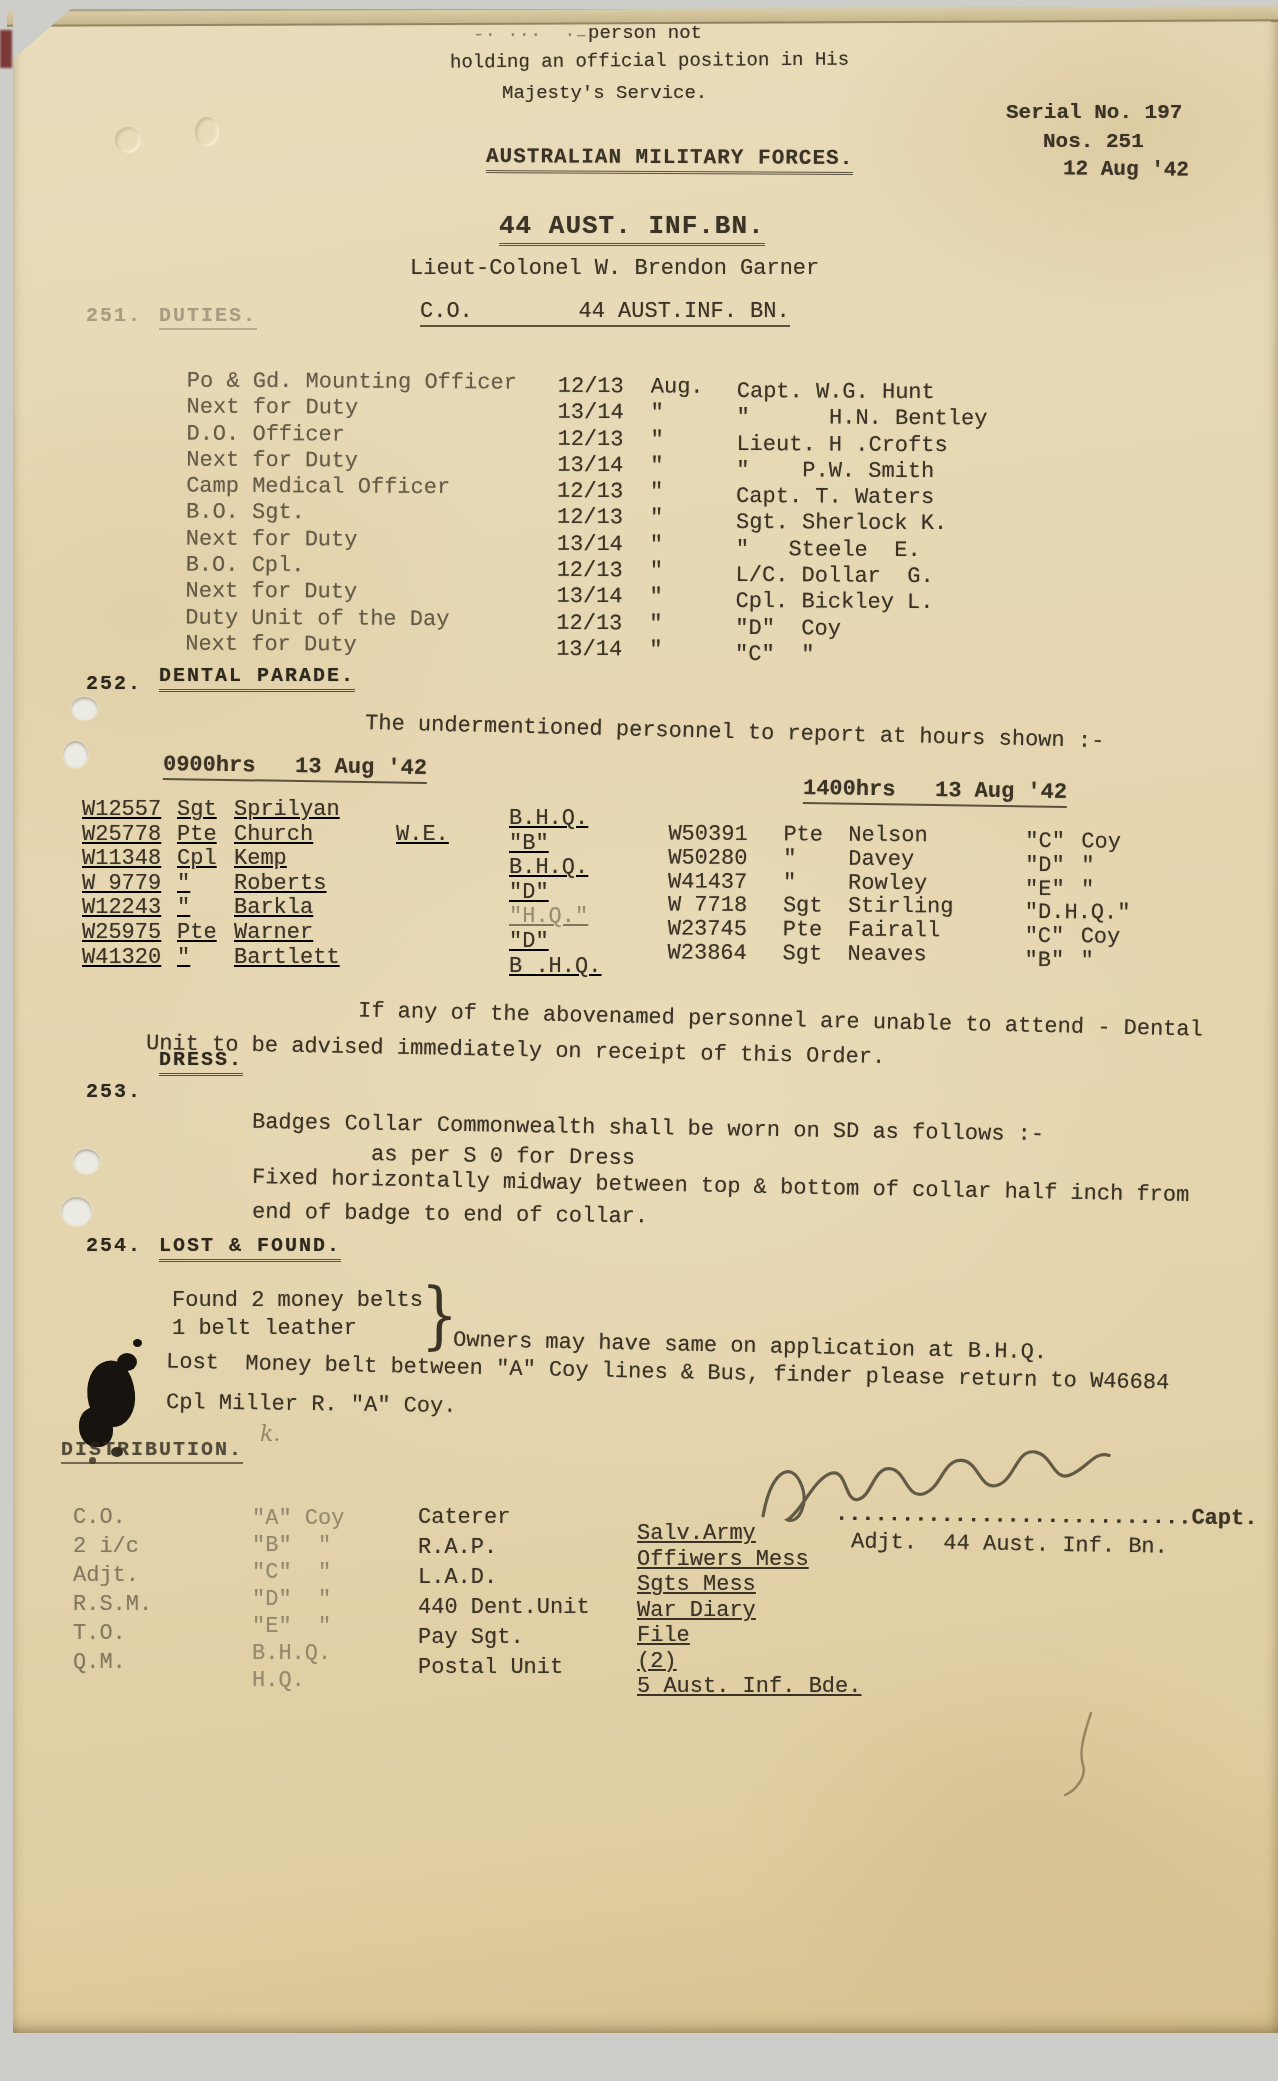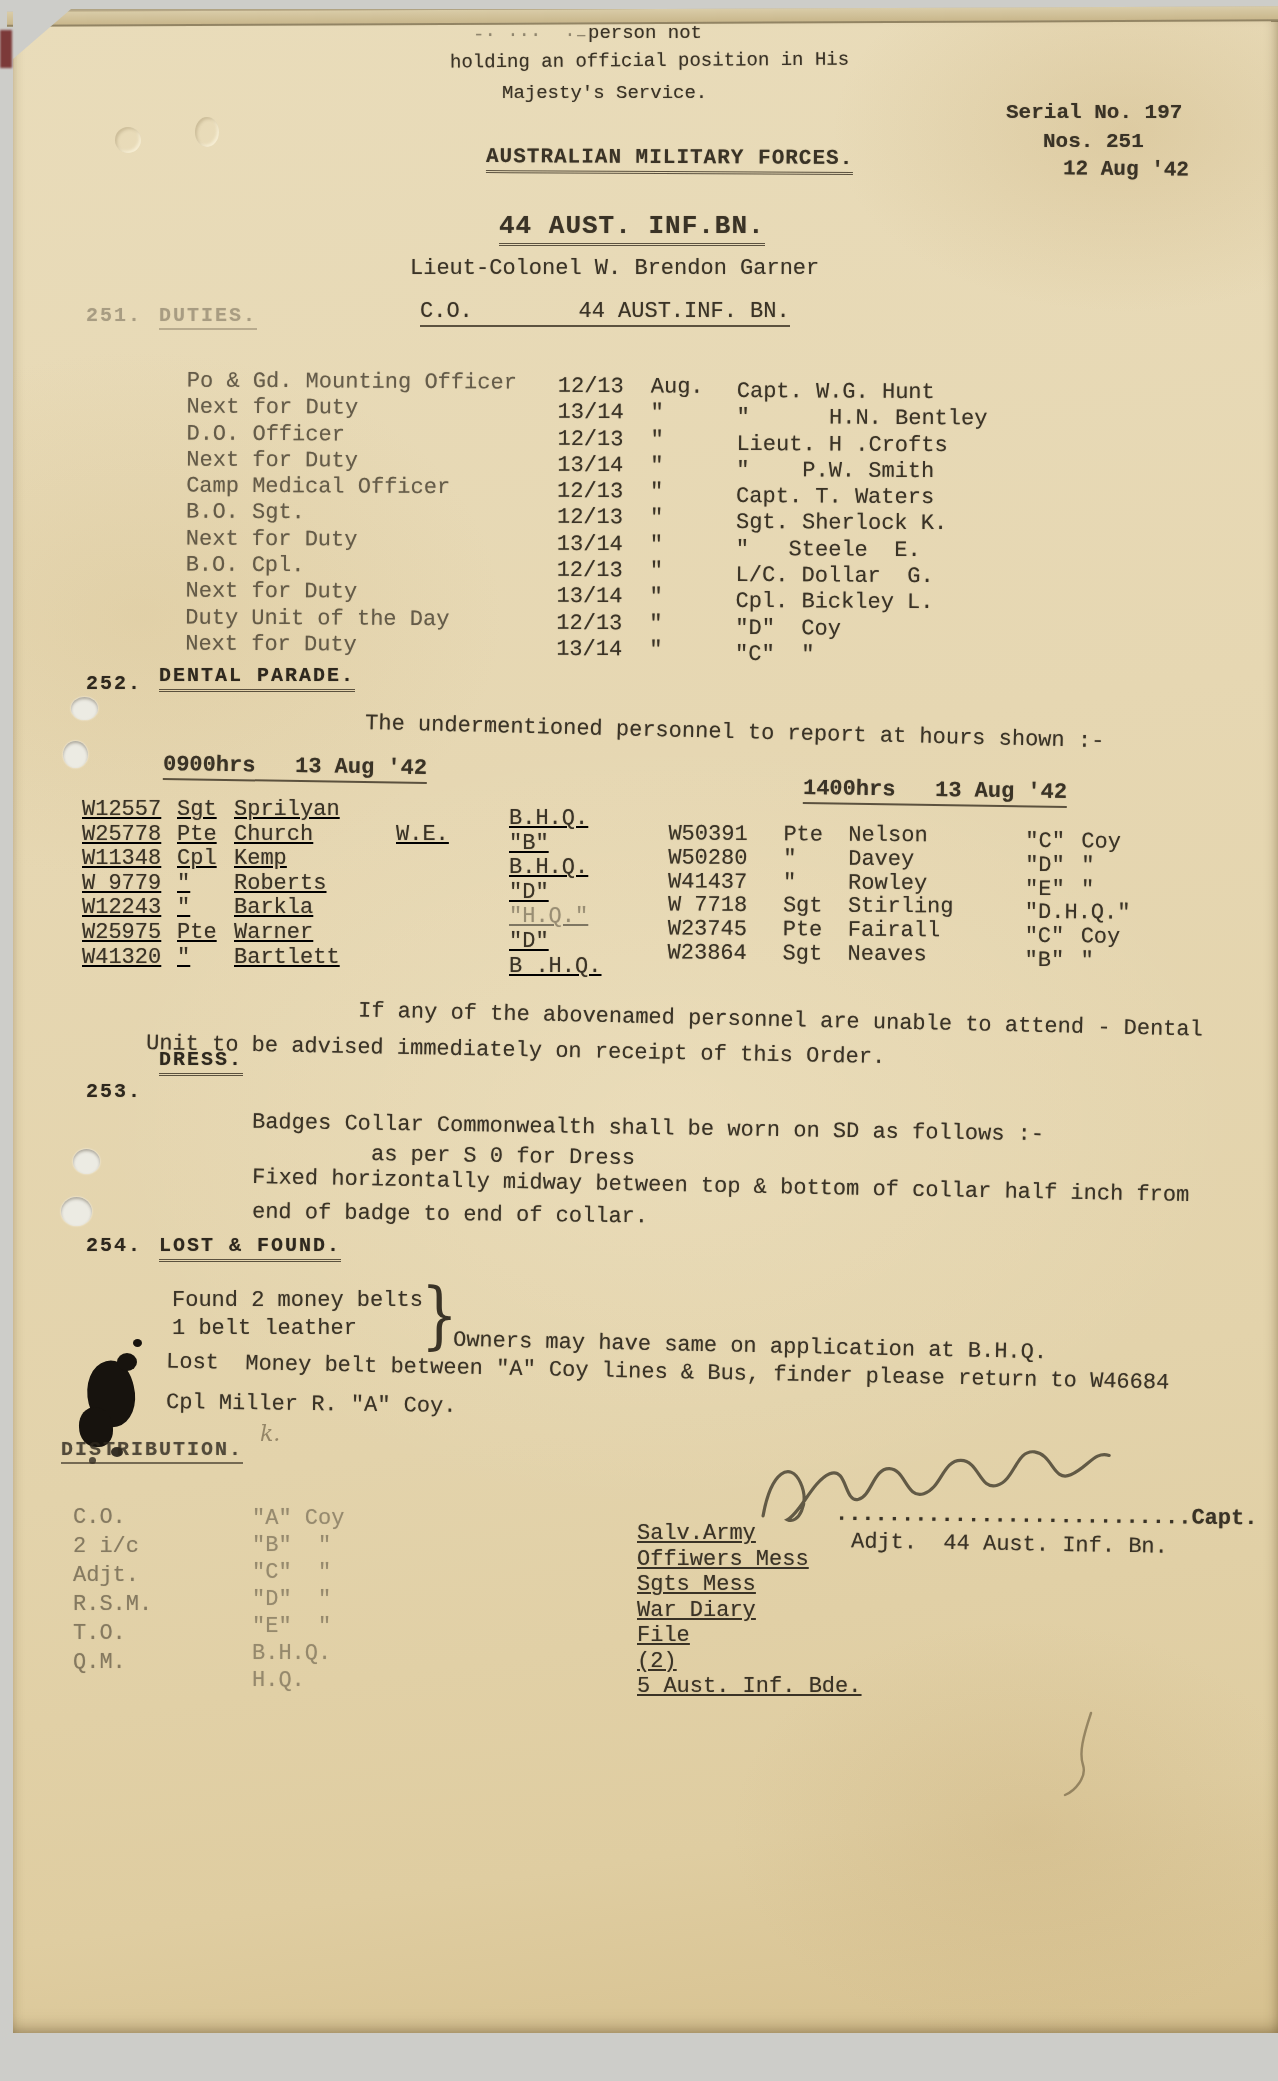--- a/index.html
+++ b/index.html
@@ -299,20 +299,28 @@
     </div>
     <div class="dist-col" style="left:239px;top:1496px;line-height:27px;opacity:.45;">
       <div>"A" Coy</div>
       <div>"B"  "</div>
       <div>"C"  "</div>
       <div>"D"  "</div>
       <div>"E"  "</div>
       <div>B.H.Q.</div>
       <div>H.Q.</div>
     </div>
+    <div class="dist-col" style="left:405px;top:1494px;line-height:30px;">
+      <div>Caterer</div>
+      <div>R.A.P.</div>
+      <div>L.A.D.</div>
+      <div>440 Dent.Unit</div>
+      <div>Pay Sgt.</div>
+      <div>Postal Unit</div>
+    </div>
     <div class="dist-col" style="left:624px;top:1512px;line-height:25.5px;text-decoration:underline;">
       <div>Salv.Army</div>
       <div>Offiwers Mess</div>
       <div>Sgts Mess</div>
       <div>War Diary</div>
       <div>File</div>
       <div>(2)</div>
       <div>5 Aust. Inf. Bde.</div>
     </div>
 

